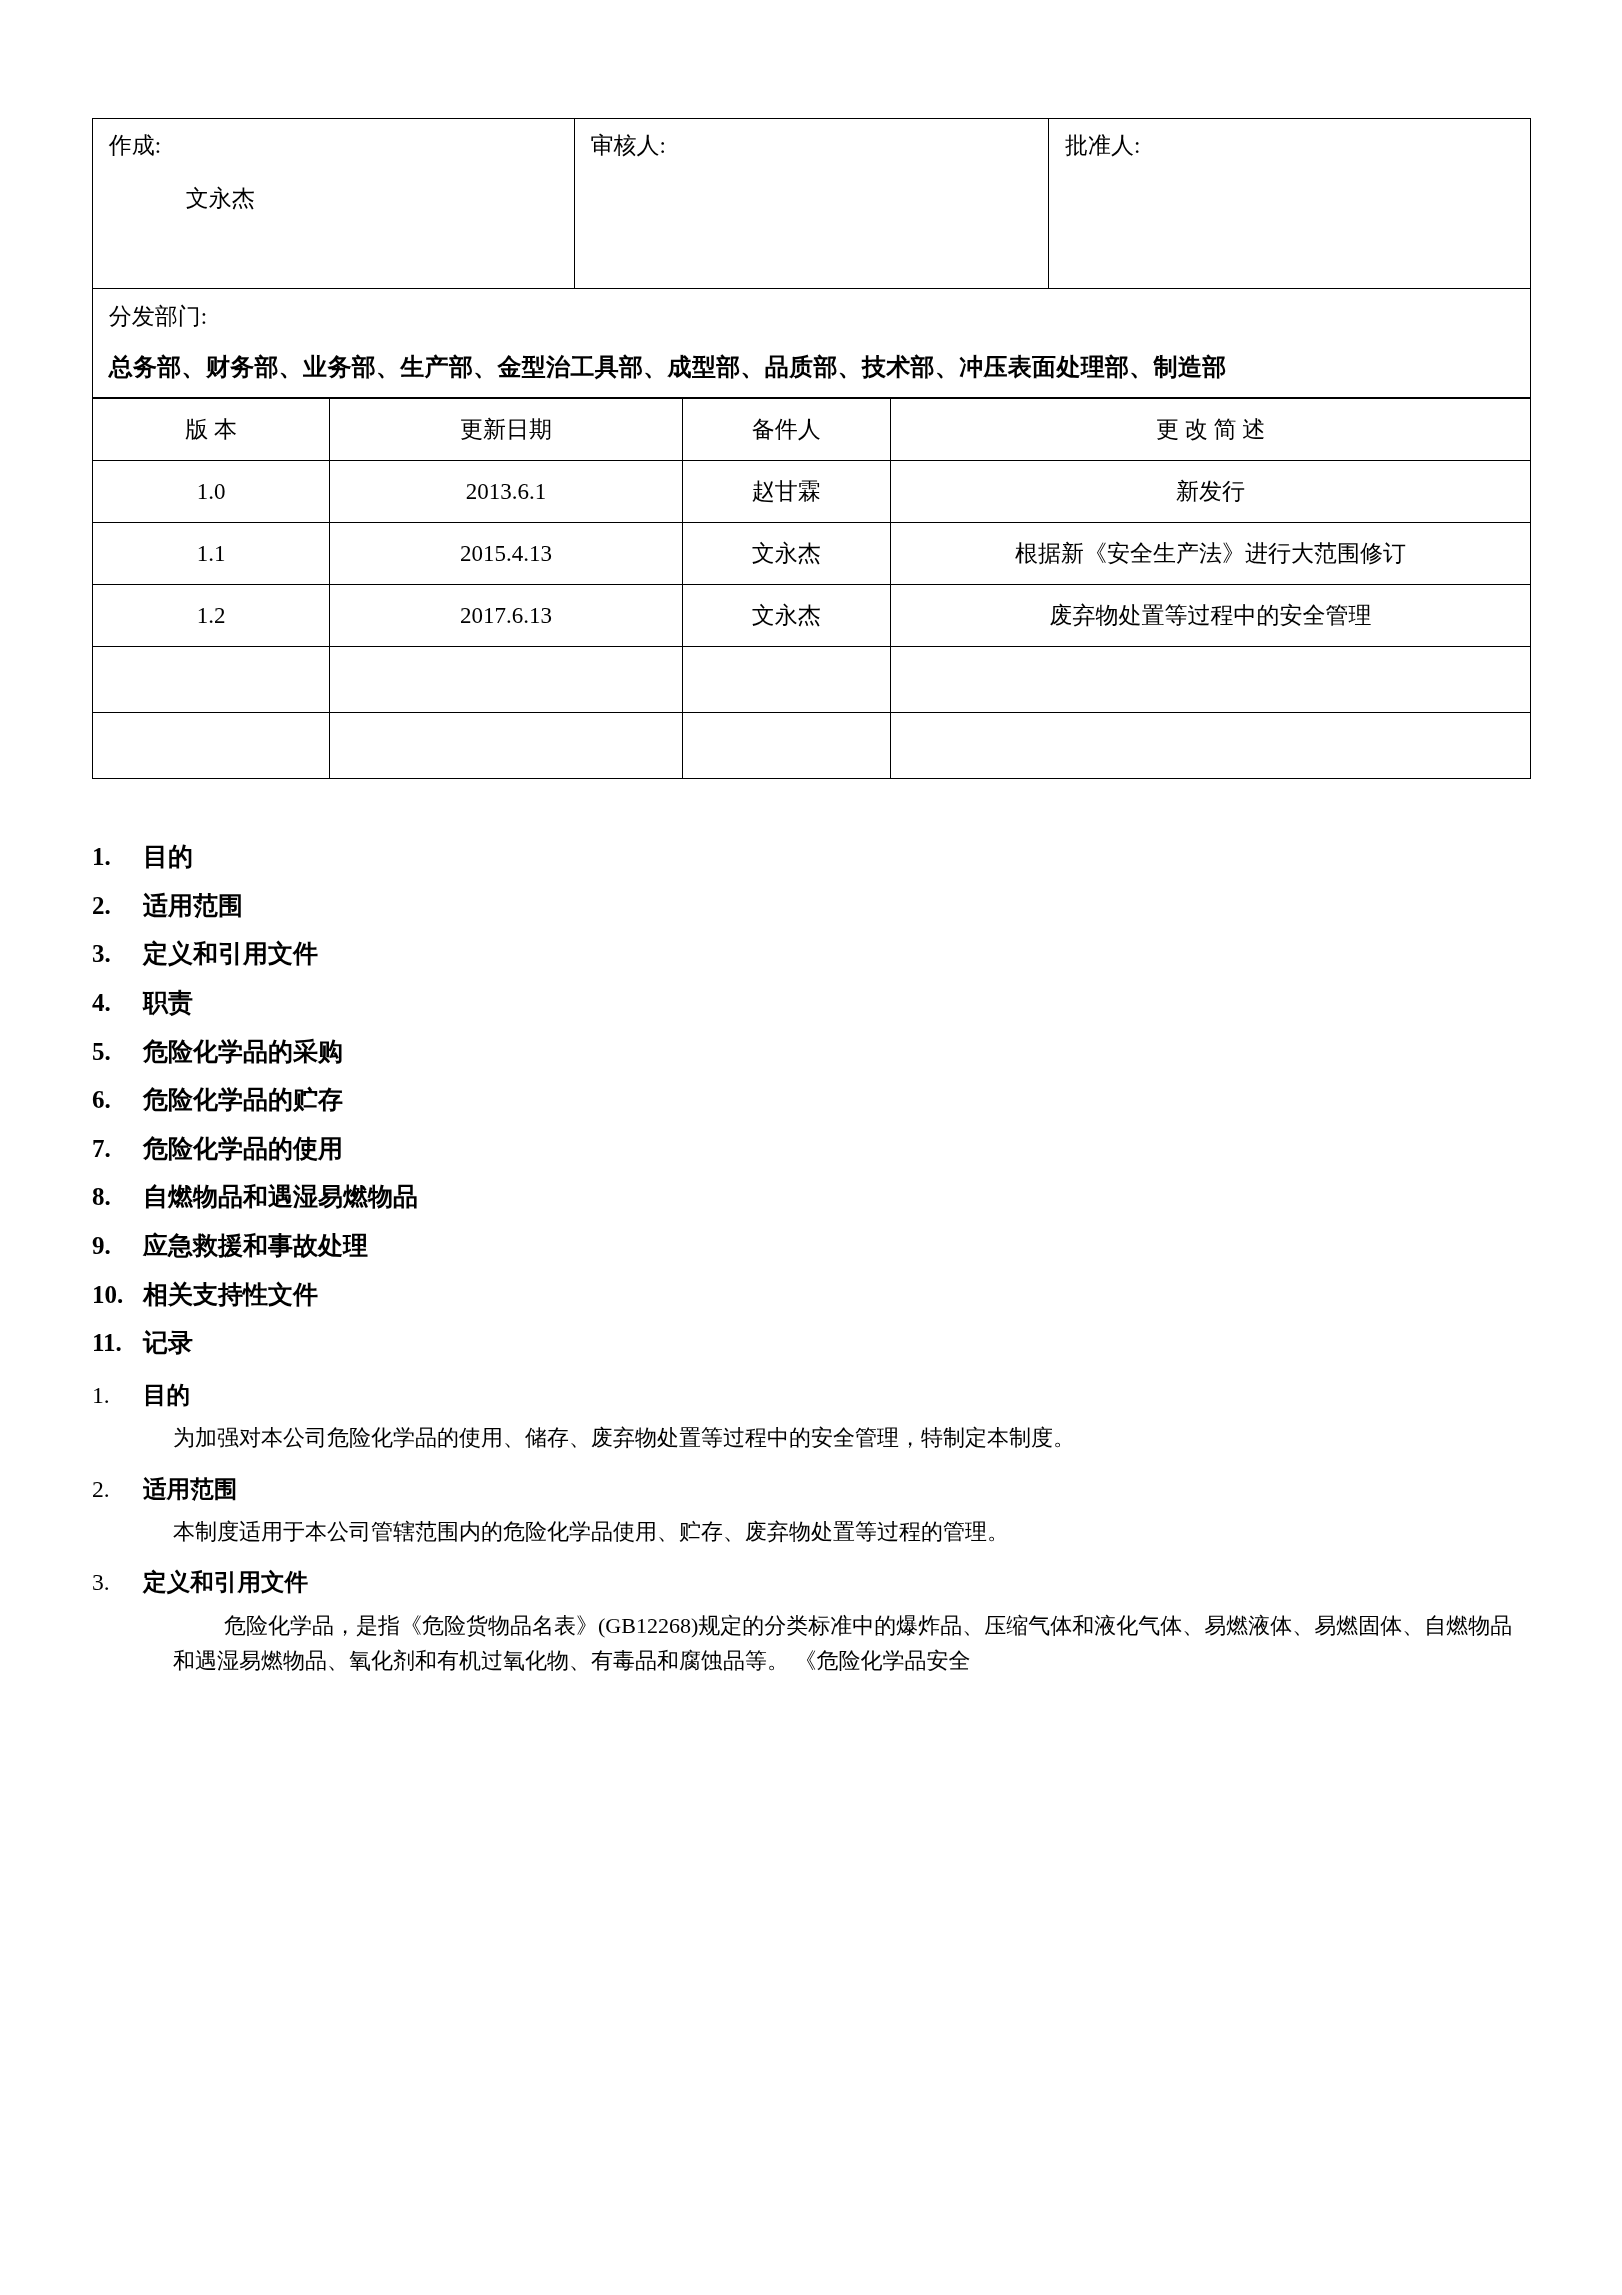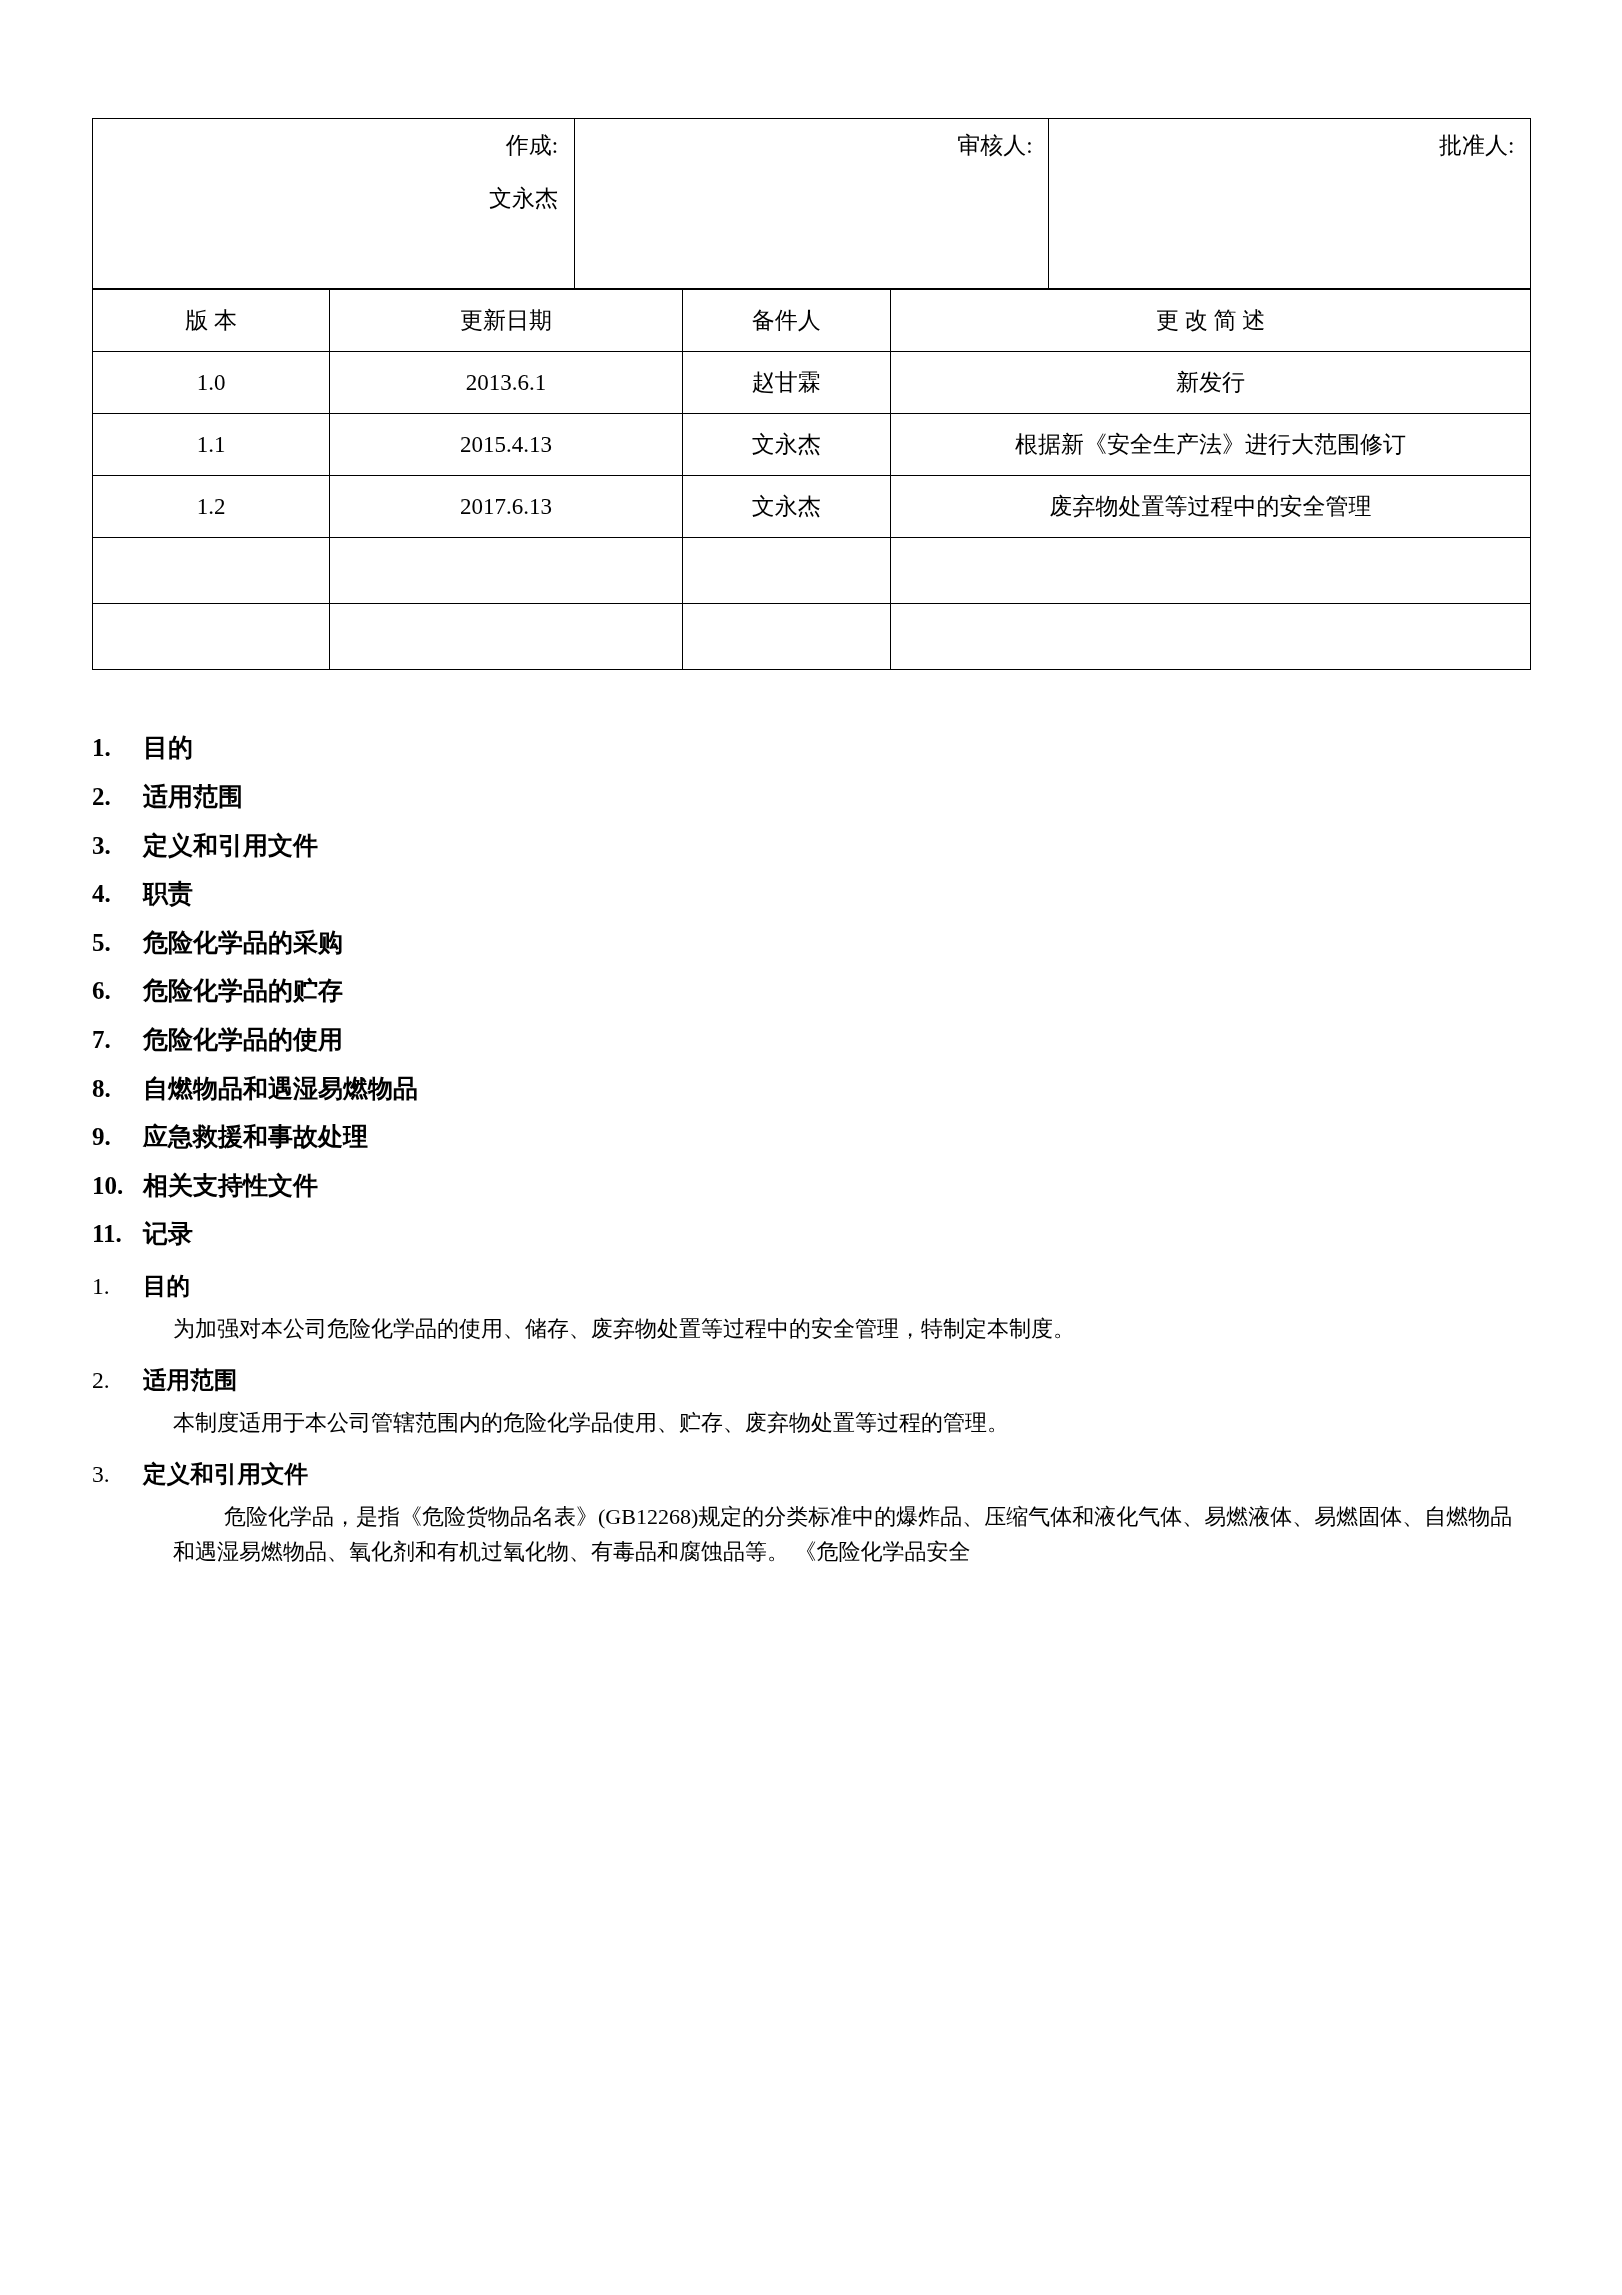--- a/index.html
+++ b/index.html
@@ -30,21 +30,20 @@
   }
   table.doc-table td {
     border: 1.3px solid #000;
     vertical-align: top;
     padding: 9.2px 15.7px;
     font-size: 23px;
     line-height: 1.55;
   }
   .sig-cell {
     height: 151px;
-    text-align: right;
   }
   .sig-label {
     font-size: 23px;
   }
   .sig-name {
     margin-top: 17px;
     margin-left: 77px;
     font-size: 23px;
   }
   .dist-cell {
@@ -161,20 +160,26 @@
         </td>
         <td class="sig-cell">
           <div class="sig-label">审核人:</div>
           <div class="sig-name"></div>
         </td>
         <td class="sig-cell">
           <div class="sig-label">批准人:</div>
           <div class="sig-name"></div>
         </td>
       </tr>
+      <tr>
+        <td class="dist-cell" colspan="3">
+          <div class="dist-label">分发部门:</div>
+          <div class="dist-body">总务部、财务部、业务部、生产部、金型治工具部、成型部、品质部、技术部、冲压表面处理部、制造部</div>
+        </td>
+      </tr>
     </tbody>
   </table>
 
 
   <table class="rev-table">
     <colgroup>
       <col style="width:16.5%">
       <col style="width:24.5%">
       <col style="width:14.5%">
       <col style="width:44.5%">

